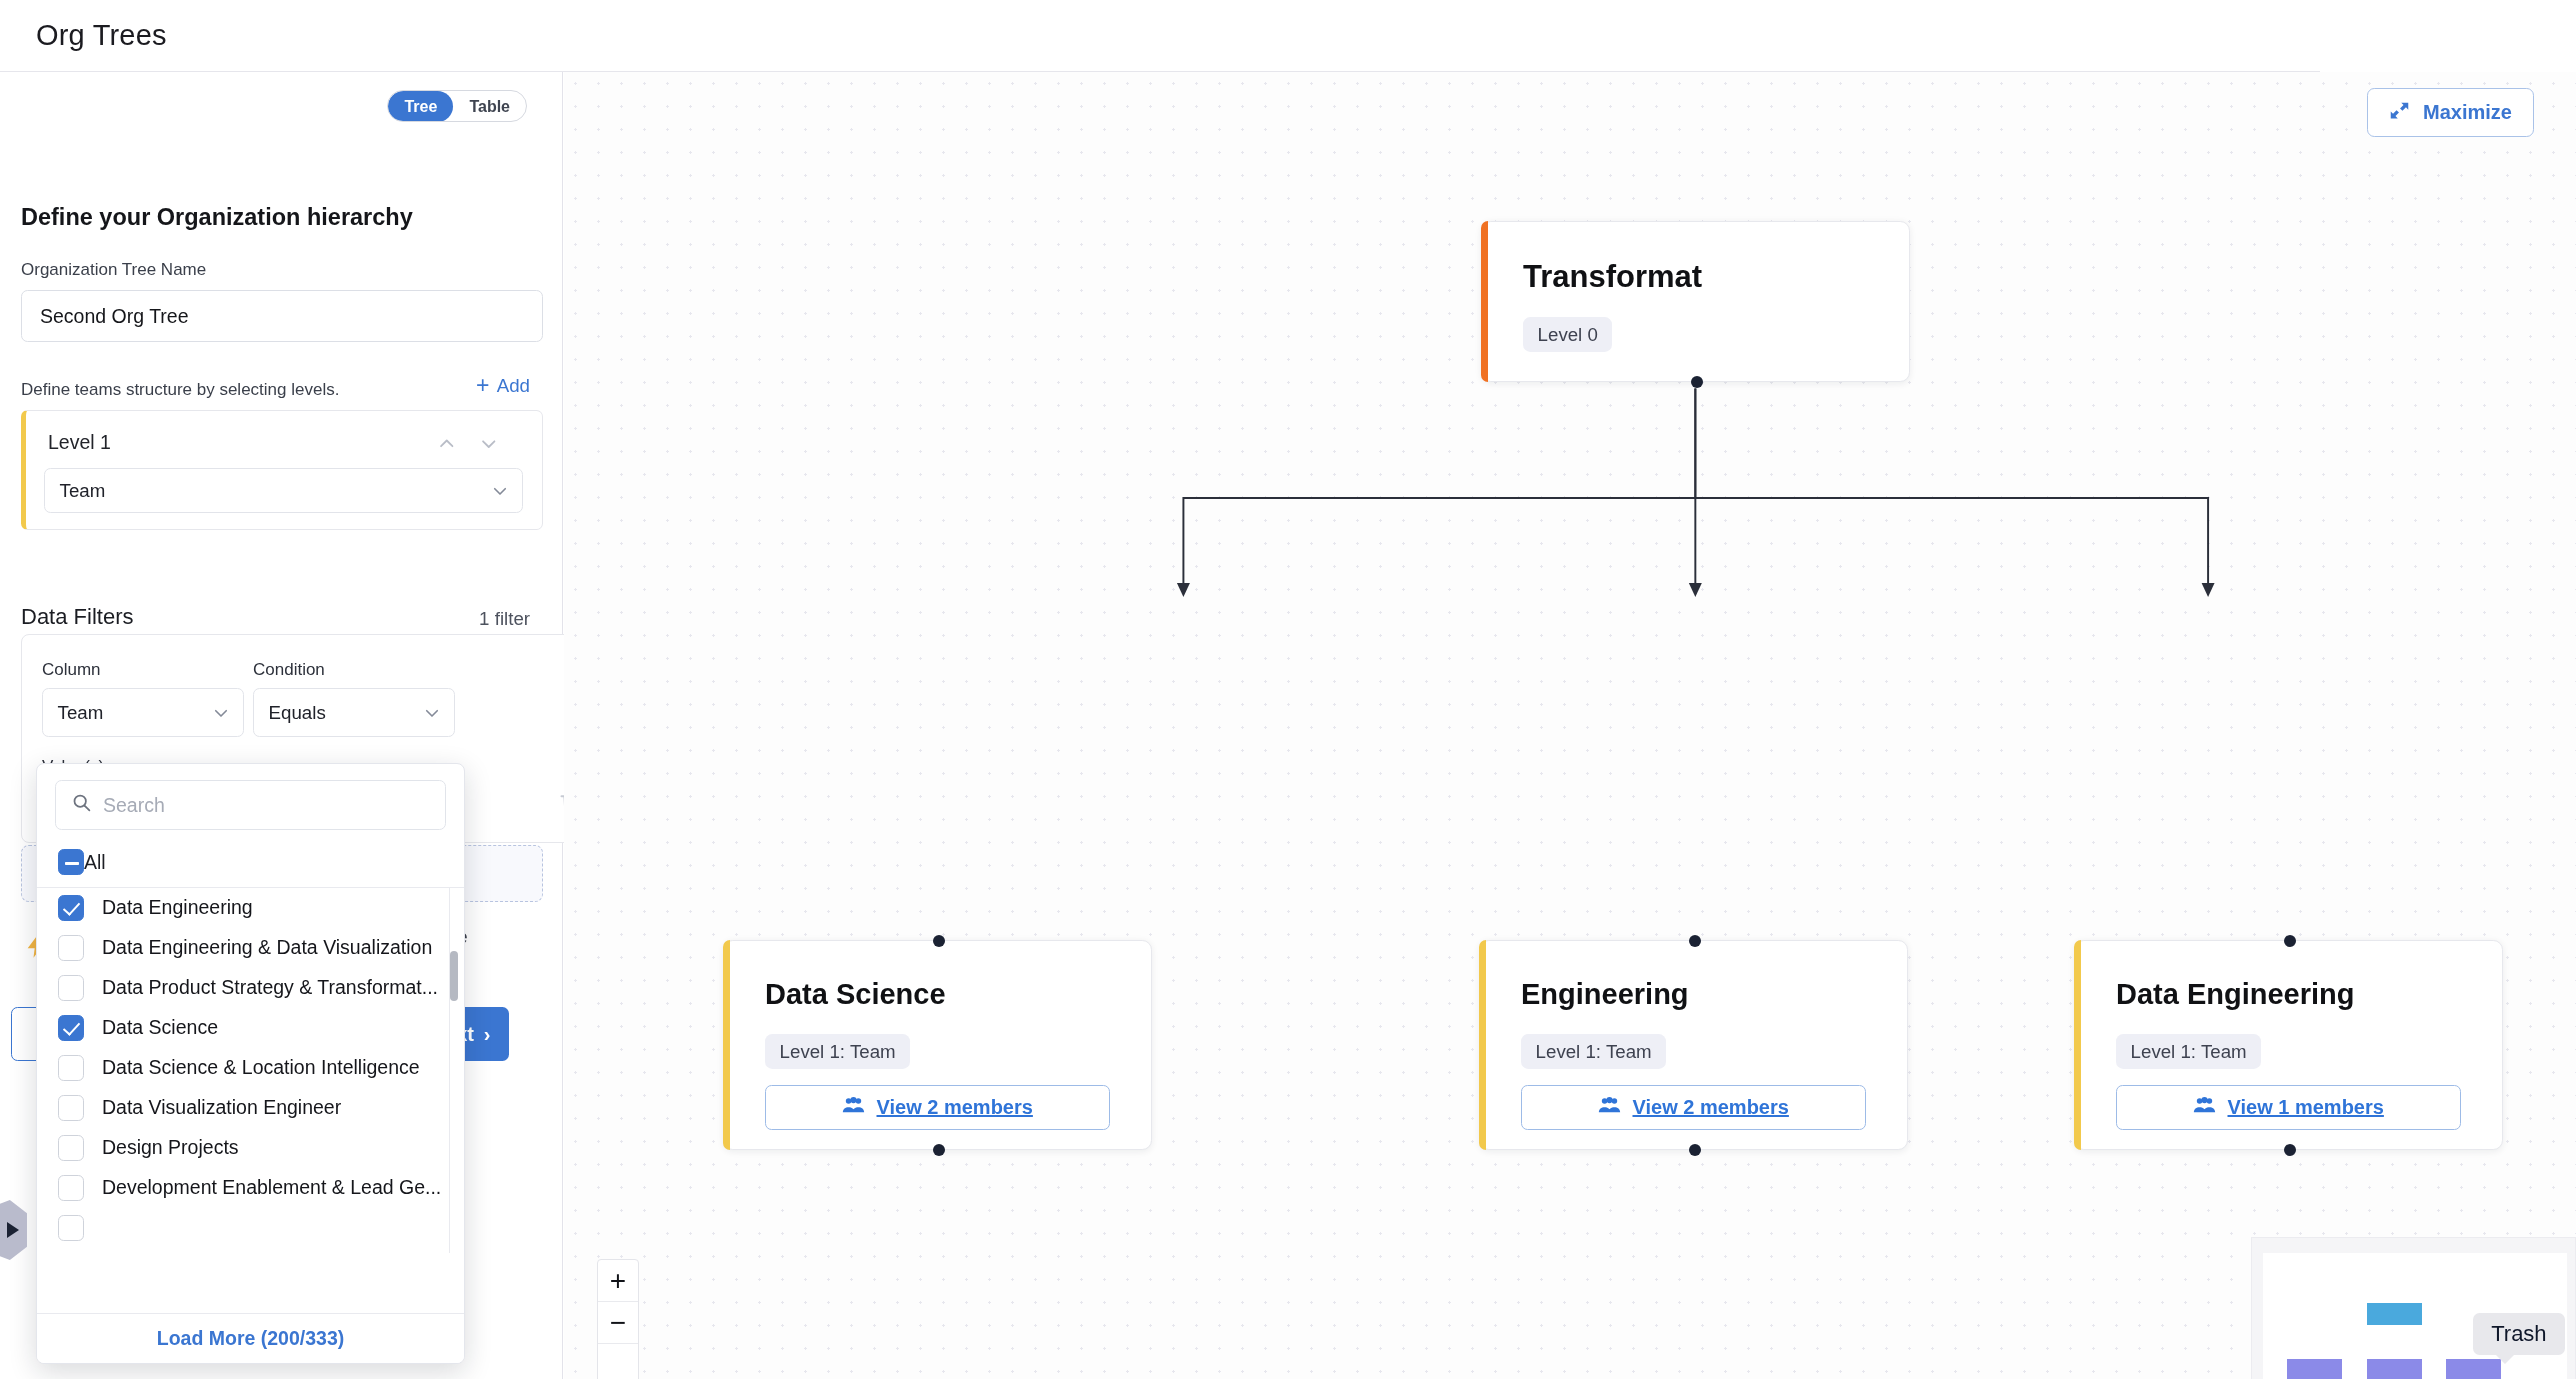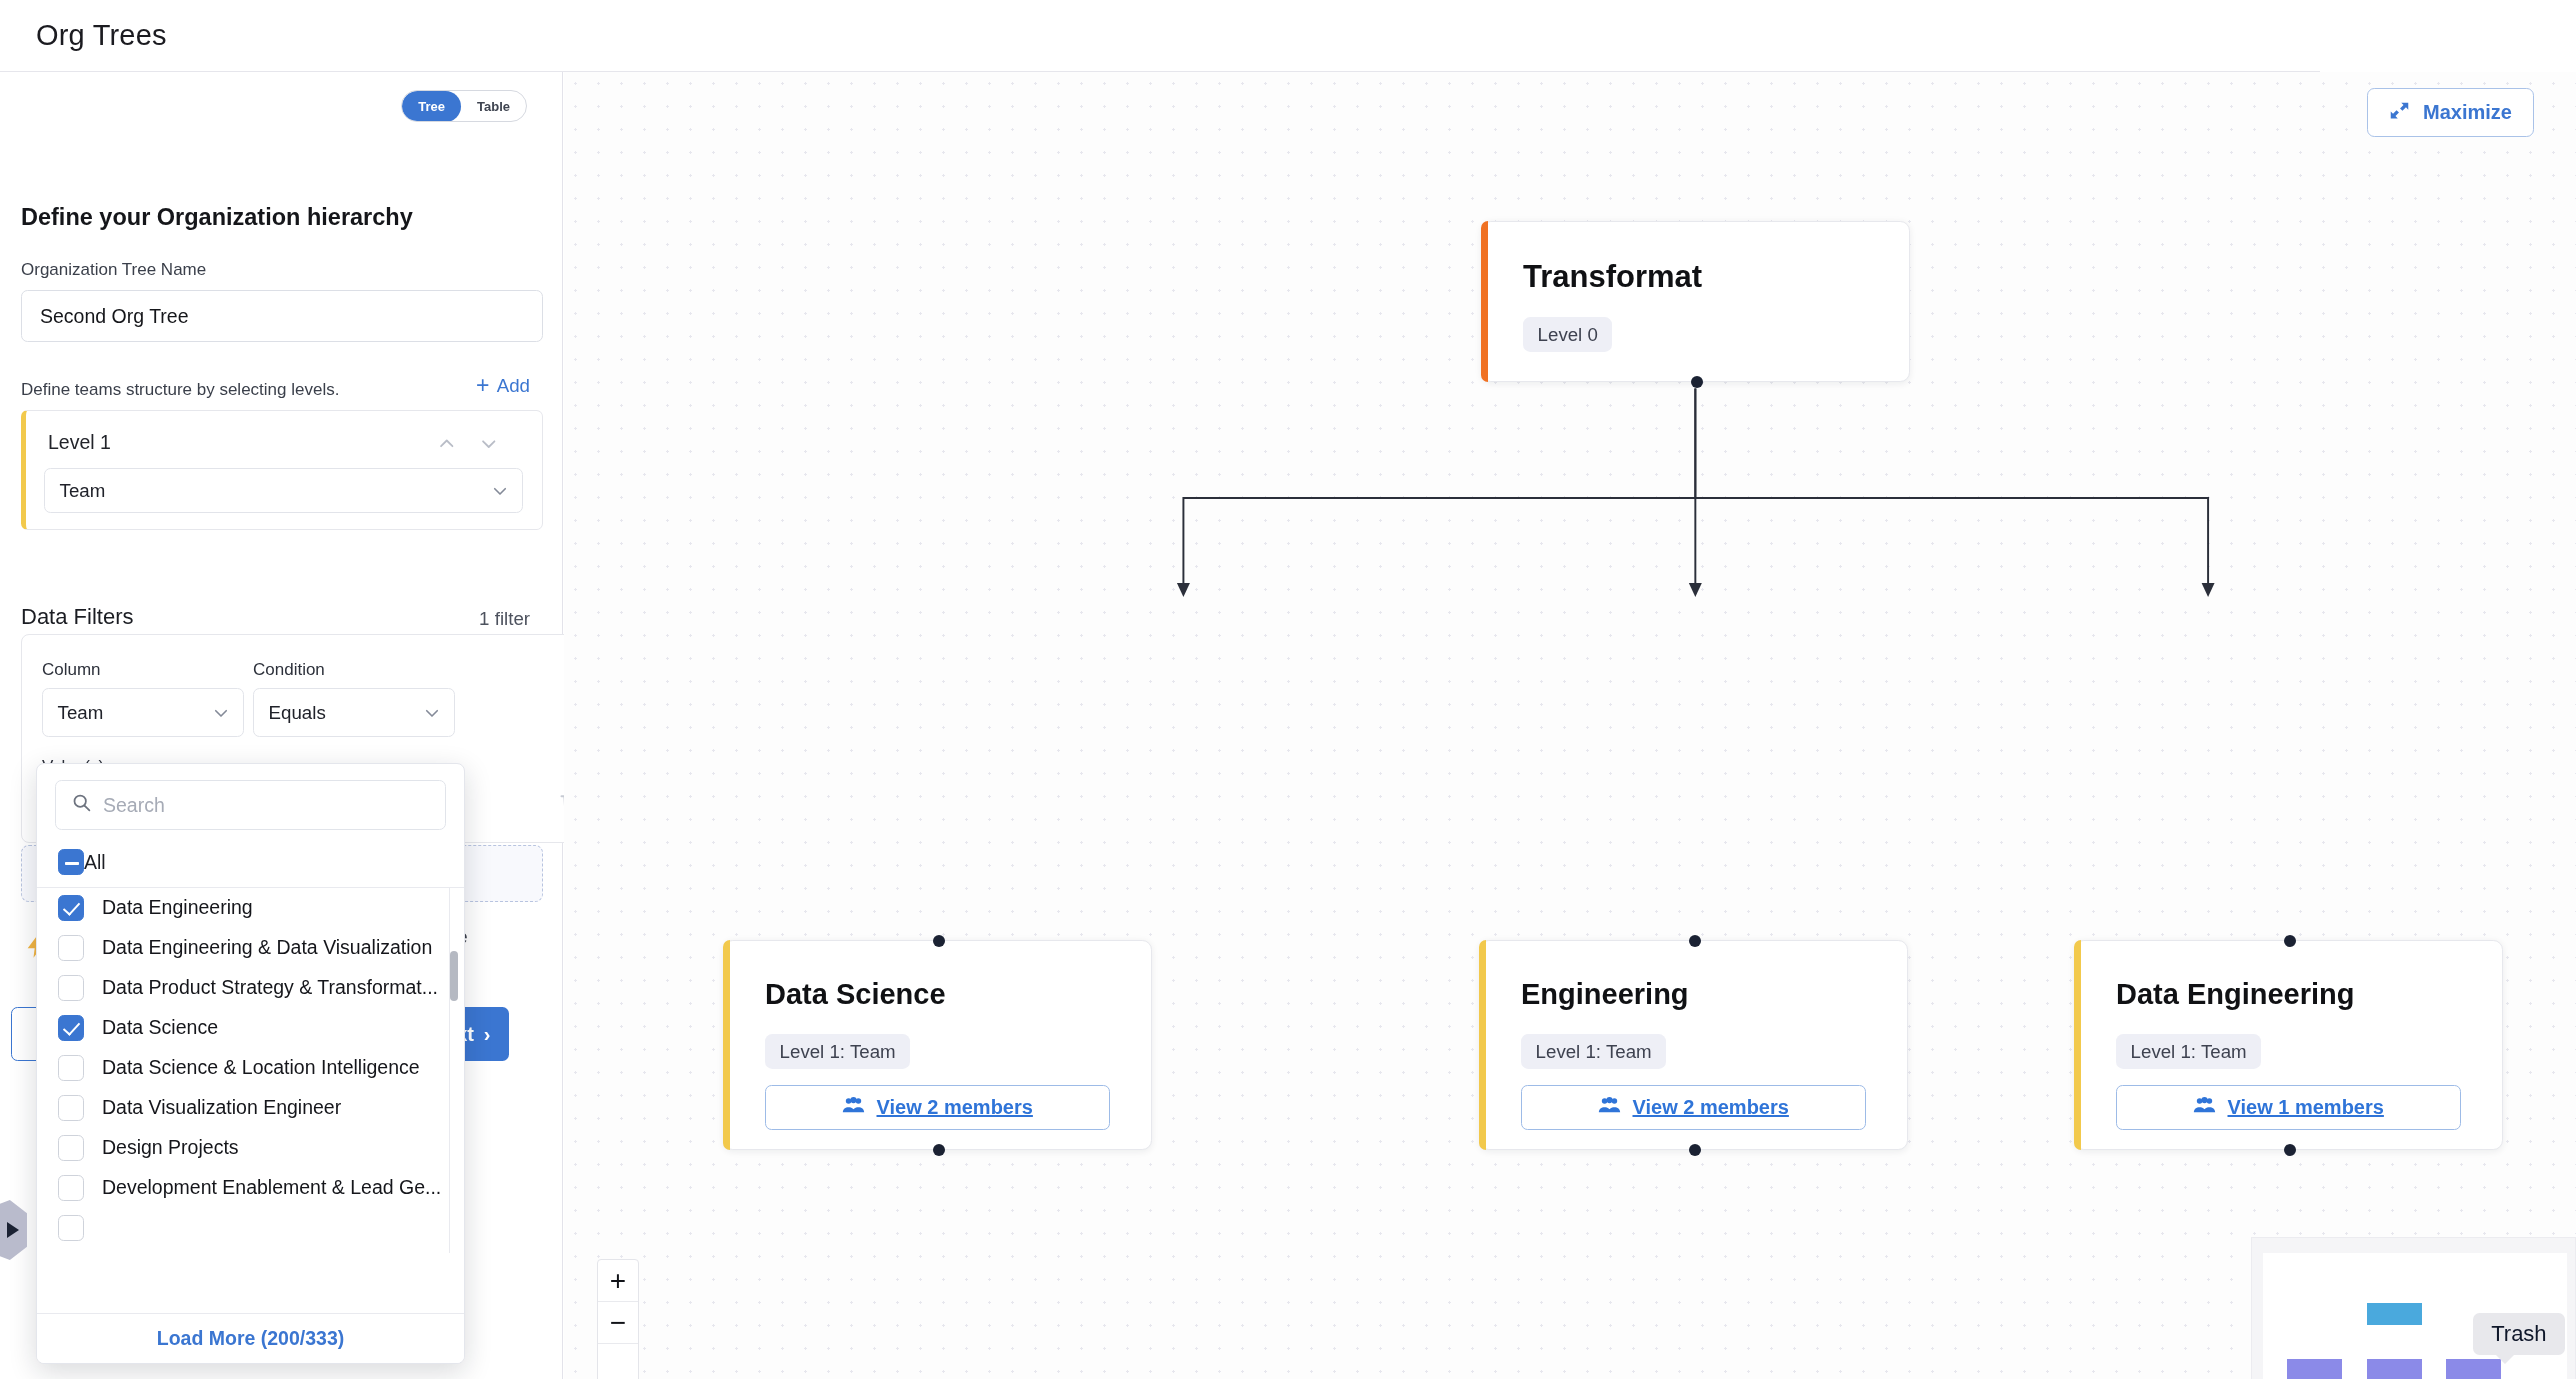--- a/index.html
+++ b/index.html
@@ -29,21 +29,21 @@
     overflow: visible;
   }
 
   .seg-wrap { position: absolute; right: 35px; top: 18px; }
   .seg {
     display: inline-flex; border: 0.8px solid #d6d9e0; border-radius: 811px;
     background: #fff; overflow: hidden; height: 32px;
   }
   .seg div {
     display: flex; align-items: center; justify-content: center;
-    height: 31px; padding: 0 16px; font-size: 13px; font-weight: 700;
+    height: 31px; padding: 0 16px; font-size: 16px; font-weight: 700;
     color: #3f4450; cursor: pointer; text-align: center;
   }
   .seg div.active { background: #3b76d1; color: #fff; border-radius: 811px; }
 
   .panel-heading {
     position: absolute; left: 21px; top: 132px;
     font-size: 23.5px; font-weight: 700; color: #15161a;
   }
   .field-label {
     position: absolute; left: 21px; top: 188px;

